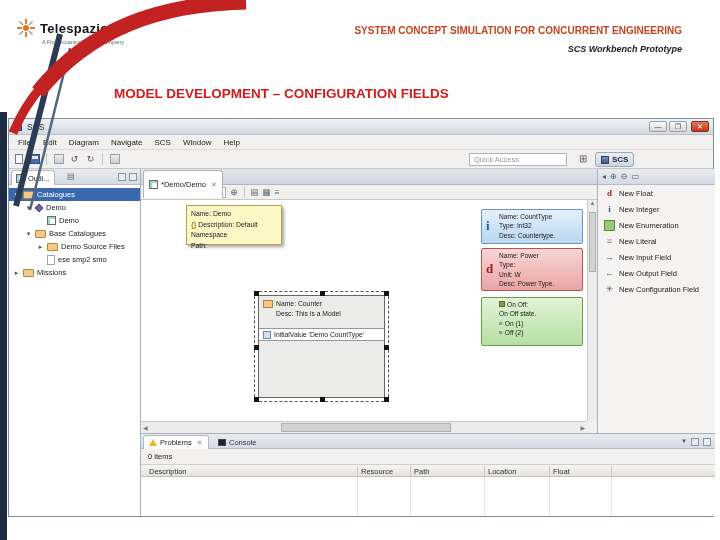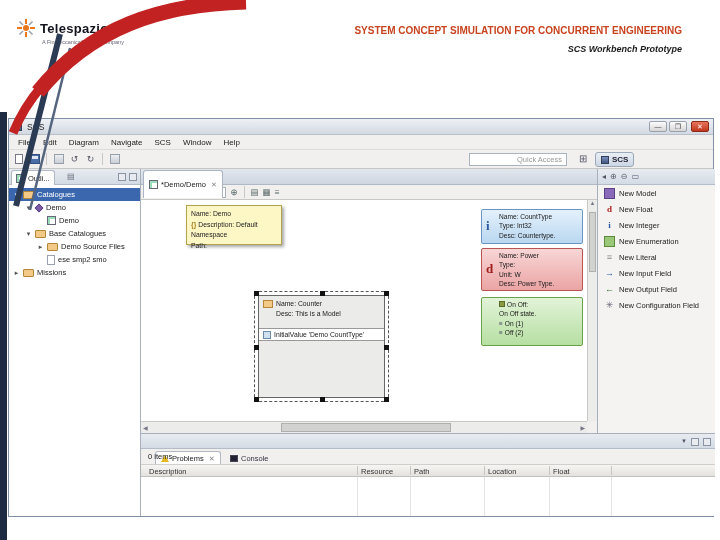--- a/index.html
+++ b/index.html
@@ -30,21 +30,21 @@
   .menu { padding:0 6px; font-size:8px; color:#222; }
 
   .toolbar { position:absolute; left:0; top:31px; right:0; height:19px; background:#f1f0ee; border-bottom:1px solid #c6c6c4; }
   .tb-left { position:absolute; left:3px; top:2px; display:flex; align-items:center; gap:3px; height:14px; }
   .tbi { width:13px; height:13px; display:inline-flex; align-items:center; justify-content:center; font-size:9px; color:#556; }
   .sep { width:1px; height:12px; background:#c8c8c6; margin:0 2px; }
   .ic-new { width:8px; height:10px; background:#fff; border:1px solid #778; }
   .ic-save { width:10px; height:10px; background:#4a6da8; border:1px solid #31507e; }
   .ic-save:before { content:""; display:block; width:6px; height:3px; margin:1px auto 0; background:#dfe6f2; }
   .ic-gray { width:10px; height:10px; background:linear-gradient(#eceff2,#c9ced6); border:1px solid #98a0ac; }
-  .qa-input { position:absolute; left:460px; top:3px; width:98px; height:13px; background:#fff; border:1px solid #aab4c0; font-size:7.5px; color:#444; padding:0 4px; font-family:"Liberation Sans",sans-serif;text-align:right; }
+  .qa-input { position:absolute; left:460px; top:3px; width:98px; height:13px; background:#fff; border:1px solid #aab4c0; font-size:7.5px; color:#444; padding:0 4px; font-family:"Liberation Sans",sans-serif; }
   .qa-input::placeholder { color:#999; }
   .persp-open { position:absolute; left:570px; top:3px; font-size:10px; color:#556; }
   .persp { position:absolute; left:586px; top:2px; height:15px; border:1px solid #9aa8b8; border-radius:3px; background:linear-gradient(#eaeff5,#ccd7e4); display:flex; align-items:center; gap:3px; padding:0 5px; font-size:8px; font-weight:bold; color:#223; }
   .persp-ic { width:8px; height:8px; background:linear-gradient(#7a8fc0,#44597e); border:1px solid #33405c; }
 
   
   .explorer { position:absolute; left:0; top:50px; width:132px; height:347px; background:#fff; border-right:1px solid #a8b0bc; }
   .view-hdr { position:relative; height:16px; background:linear-gradient(#e8ecf1,#d4dbe4); border-bottom:1px solid #b4bcc8; }
   .vtab { position:absolute; left:2px; top:1px; height:15px; background:#fff; border:1px solid #b0b8c4; border-bottom:none; border-radius:3px 3px 0 0; display:flex; align-items:center; gap:3px; padding:0 4px; font-size:7.5px; }
   .vtab2 { position:absolute; left:58px; top:3px; font-size:8px; color:#667; }
@@ -112,21 +112,21 @@
   .pic-int { color:#2a5aa0; font-family:"Liberation Serif",serif; }
   .pic-enum { background:#9ac878; border:1px solid #5a8a3a; }
   .pic-lit { color:#888; }
   .pic-in { color:#2a5aa0; font-weight:normal; }
   .pic-out { color:#3a7a3a; font-weight:normal; transform:scaleX(-1); }
   .pic-cfg { color:#667; font-weight:normal; }
 
   
   .problems { position:absolute; left:132px; top:314px; width:574px; height:83px; background:#f1f0ee; border-top:1px solid #a8b0bc; }
   .ptabs { position:relative; height:15px; background:linear-gradient(#e8ecf1,#d4dbe4); border-bottom:1px solid #b4bcc8; }
-  .ptab { position:absolute; top:17px; height:14px; display:flex; align-items:center; gap:3px; padding:0 5px; font-size:7.5px;margin-left:12px; }
+  .ptab { position:absolute; top:1px; height:14px; display:flex; align-items:center; gap:3px; padding:0 5px; font-size:7.5px; }
   .ptab.sel { left:2px; background:#fff; border:1px solid #b0b8c4; border-bottom:none; border-radius:3px 3px 0 0; }
   .ptab.unsel { left:72px; color:#334; }
   .warn-ic { width:0; height:0; border-left:4px solid transparent; border-right:4px solid transparent; border-bottom:7px solid #e8b820; }
   .cons-ic { width:8px; height:7px; background:#223; border:1px solid #445; }
   .ptab-btns { position:absolute; right:4px; top:4px; display:flex; gap:4px; font-size:6px; color:#556; }
   .pstatus { position:absolute; left:7px; top:18px; font-size:7.5px; color:#222; }
   .grid-hdr { position:absolute; left:0; right:0; top:30px; height:13px; background:linear-gradient(#f6f5f3,#e4e2de); border-top:1px solid #d0cfcb; border-bottom:1px solid #c2c0bc; }
   .gh { position:absolute; top:2px; font-size:7.5px; color:#333; }
   .ghsep { position:absolute; top:1px; bottom:1px; width:1px; background:#c8c6c2; }
   .grid-body { position:absolute; left:0; right:0; top:43px; bottom:0; background:#fff; }
@@ -153,20 +153,21 @@
             <line x1="7" y1="13" x2="3.5" y2="16.5"></line>
           </g>
         <circle cx="10" cy="10" r="3" fill="#e87820"></circle>
       </svg>
       <span class="logo-text">Telespazio</span>
     </div>
     <div class="logo-tag">A Finmeccanica/Thales Company</div>
   </div>
   <div class="hdr-title">SYSTEM CONCEPT SIMULATION FOR CONCURRENT ENGINEERING</div>
   <div class="hdr-sub">SCS Workbench Prototype</div>
+  <div class="hdr-section">MODEL DEVELOPMENT – CONFIGURATION FIELDS</div>
   <div class="navy-strip"></div>
 
   <div class="win">
 
     <div class="titlebar">
       <span class="win-icon"></span>
       <span class="win-title">SCS</span>
       <span class="winbtn" style="right:46px">—</span>
       <span class="winbtn" style="right:26px">❐</span>
       <span class="winbtn close" style="right:4px">✕</span>
@@ -347,24 +348,20 @@
     </div>
 
     <div class="palette">
       <div class="pal-hdr">
         <span>◂</span>
         <span>⊕</span>
         <span>⊖</span>
         <span>▭</span>
       </div>
       <div class="pitem">
-        <span class="pic pic-model"></span>
-        <span>New Model</span>
-      </div>
-      <div class="pitem">
         <span class="pic pic-float">d</span>
         <span>New Float</span>
       </div>
       <div class="pitem">
         <span class="pic pic-int">i</span>
         <span>New Integer</span>
       </div>
       <div class="pitem">
         <span class="pic pic-enum"></span>
         <span>New Enumeration</span>

